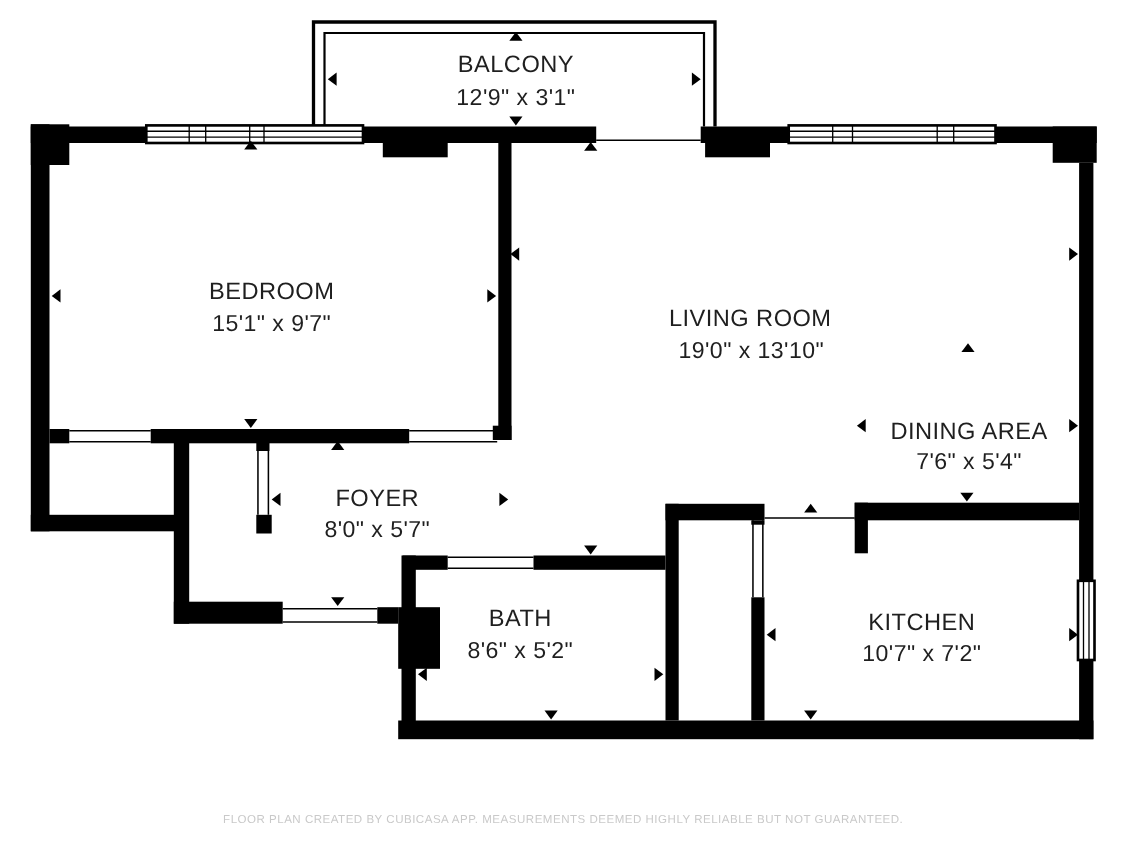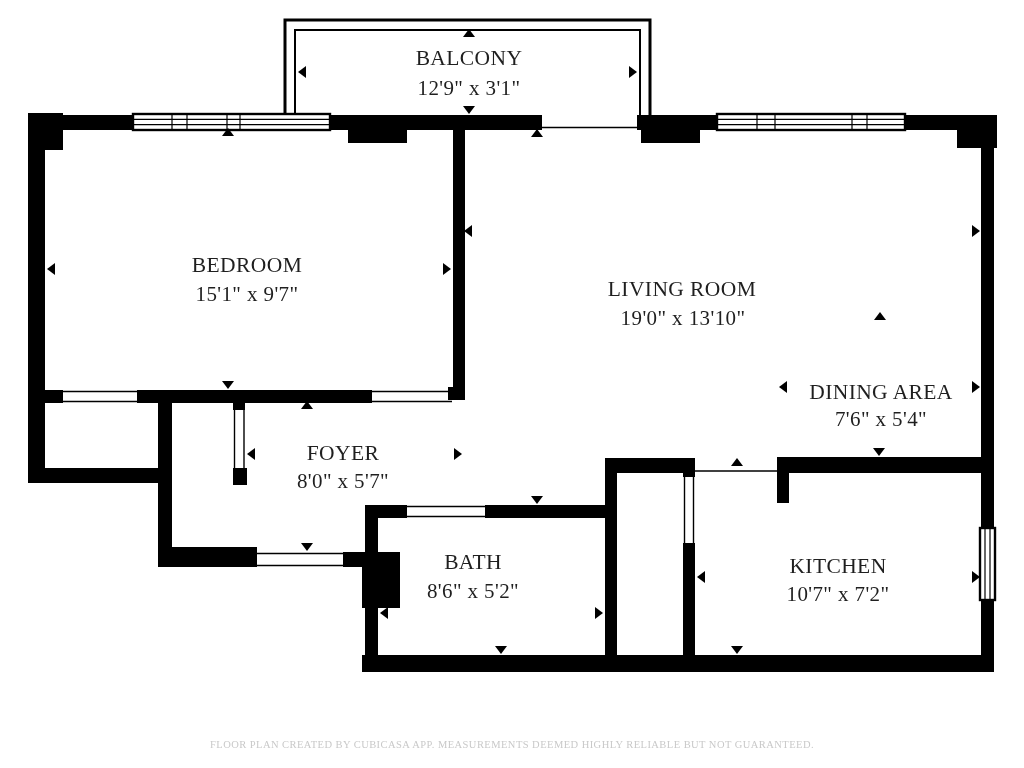--- a/index.html
+++ b/index.html
@@ -1,17 +1,17 @@
 <!DOCTYPE html>
 <html><head>
 <meta charset="utf-8">
 <style>
   html,body{margin:0;padding:0;background:#ffffff;}
   #stage{position:relative;width:1024px;height:768px;background:#ffffff;overflow:hidden;
-         font-family:Liberation Serif, serif;}
+         font-family:Liberation Sans, sans-serif;}
   svg{position:absolute;left:0;top:0;}
   .wall{fill:#000000;stroke:none;}
   .rail{fill:none;stroke:#000000;}
   .win{fill:#ffffff;stroke:#000000;stroke-width:2.4;}
   .winline{stroke:#000000;stroke-width:1.2;}
   .doorline{stroke:#000000;stroke-width:1.4;}
   .arrow{fill:#000000;}
   .room-name{font-size:21.5px;letter-spacing:0.4px;}
   .room-dims{font-size:21px;letter-spacing:0.4px;}
   .footer-text{font-size:10.5px;letter-spacing:0.45px;}

